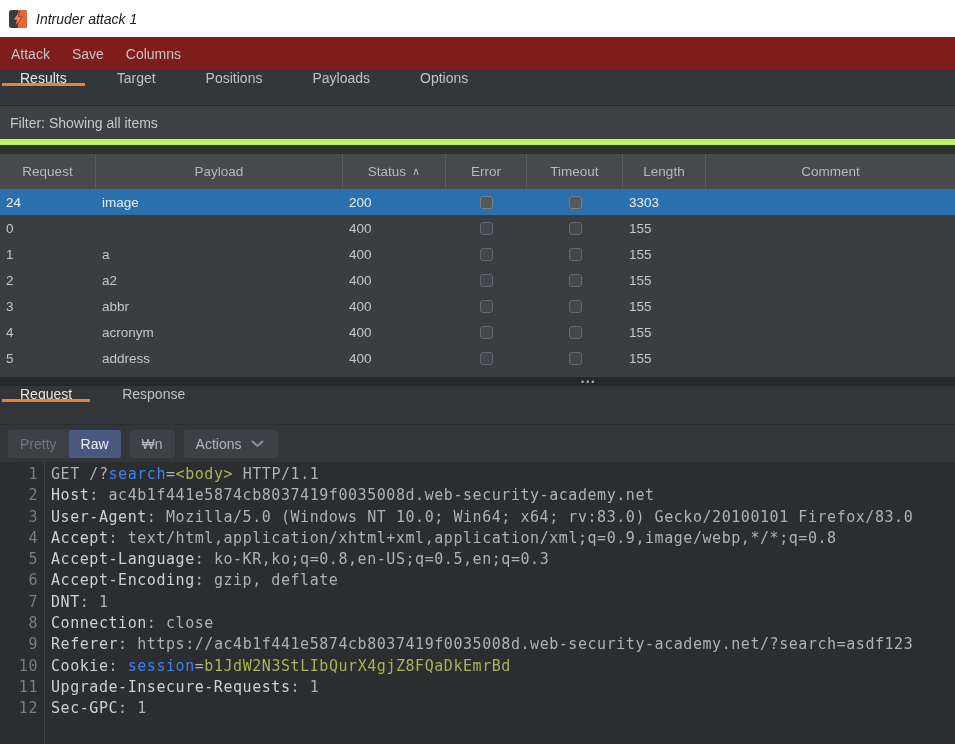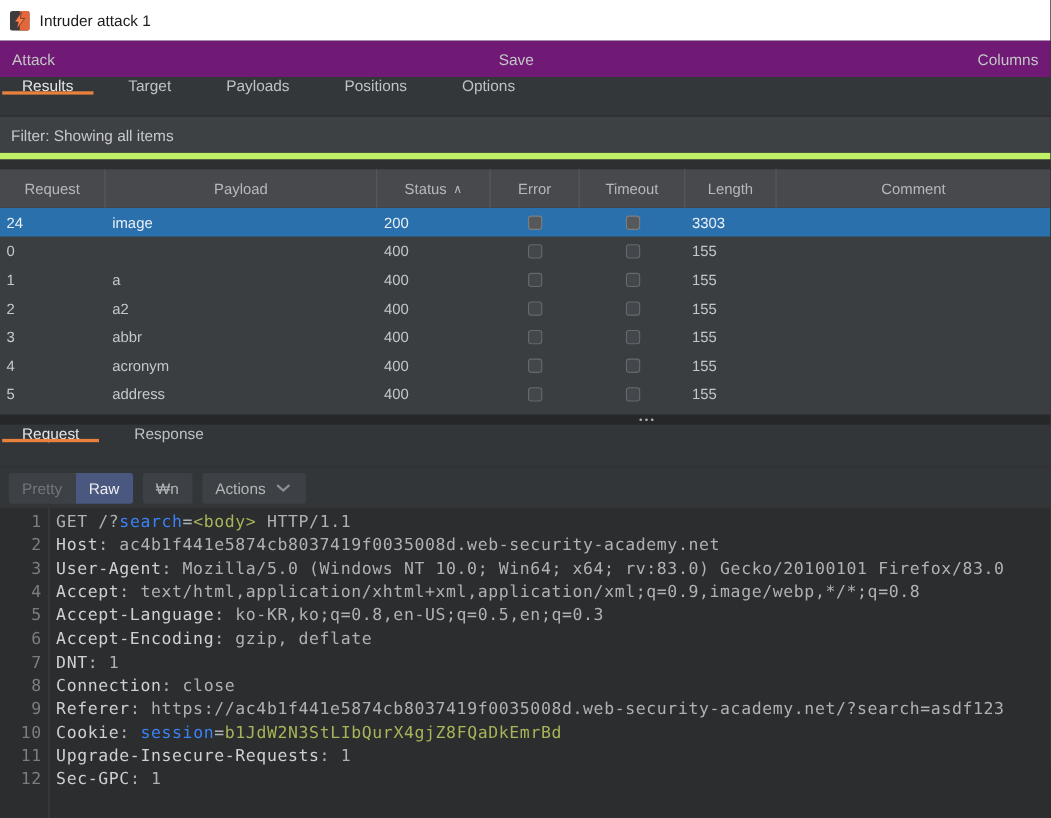--- a/index.html
+++ b/index.html
@@ -2,24 +2,24 @@
 <html><head>
 <meta charset="utf-8">
 <style>
   * { margin:0; padding:0; box-sizing:border-box; }
   html,body { width:955px; height:744px; overflow:hidden; }
   body { background:#353839; font-family:"Liberation Sans", sans-serif; }
 
   
   .titlebar { height:37px; background:#ffffff; display:flex; align-items:center; padding-left:9px; gap:9px; }
   .burp-icon { width:18px; height:18px; display:inline-block; }
-  .title-text { font-size:14px; color:#1c1c1c; }
-
-  
-  .menubar { height:33px; background:#701a75; display:flex; align-items:center;justify-content:space-between; }
+  .title-text { font-size:14px; color:#1c1c1c;font-style:italic; }
+
+  
+  .menubar { height:33px; background:#7f1d1d; display:flex; align-items:center; }
   .menu-item { padding:0 11px; font-size:14px; color:#c3c5c7; cursor:default; }
 
   
   .tabbar { height:36px; background:#343739; display:flex; align-items:flex-start; padding-left:2px; border-bottom:1px solid #27292b; }
   .tab { display:flex; align-items:center; padding:0 18px; margin-right:14px; font-size:14px; color:#bfc2c4; position:relative; cursor:default; }
   .tab.active { color:#e4e6e8; }
   .tab.active::after { content:""; position:absolute; left:0; right:0; bottom:0; height:3px; background:#e8813c; }
 
   
   .filterbar { height:39px; background:#3e4144; border-bottom:6px solid #bef264; display:flex; align-items:center; padding-left:10px; font-size:14px; color:#c6c8ca; }
@@ -80,22 +80,22 @@
 
 <div class="menubar">
     <span class="menu-item">Attack</span>
     <span class="menu-item">Save</span>
     <span class="menu-item">Columns</span>
   </div>
 
 <div class="tabbar">
     <div class="tab active">Results</div>
     <div class="tab">Target</div>
+    <div class="tab">Positions</div>
     <div class="tab">Payloads</div>
-    <div class="tab">Positions</div>
     <div class="tab">Options</div>
   </div>
 
 <div class="filterbar">
   <span>Filter: Showing all items</span>
 </div>
 
 <div class="band-gap"></div>
 
 <div class="thead grid-cols">

